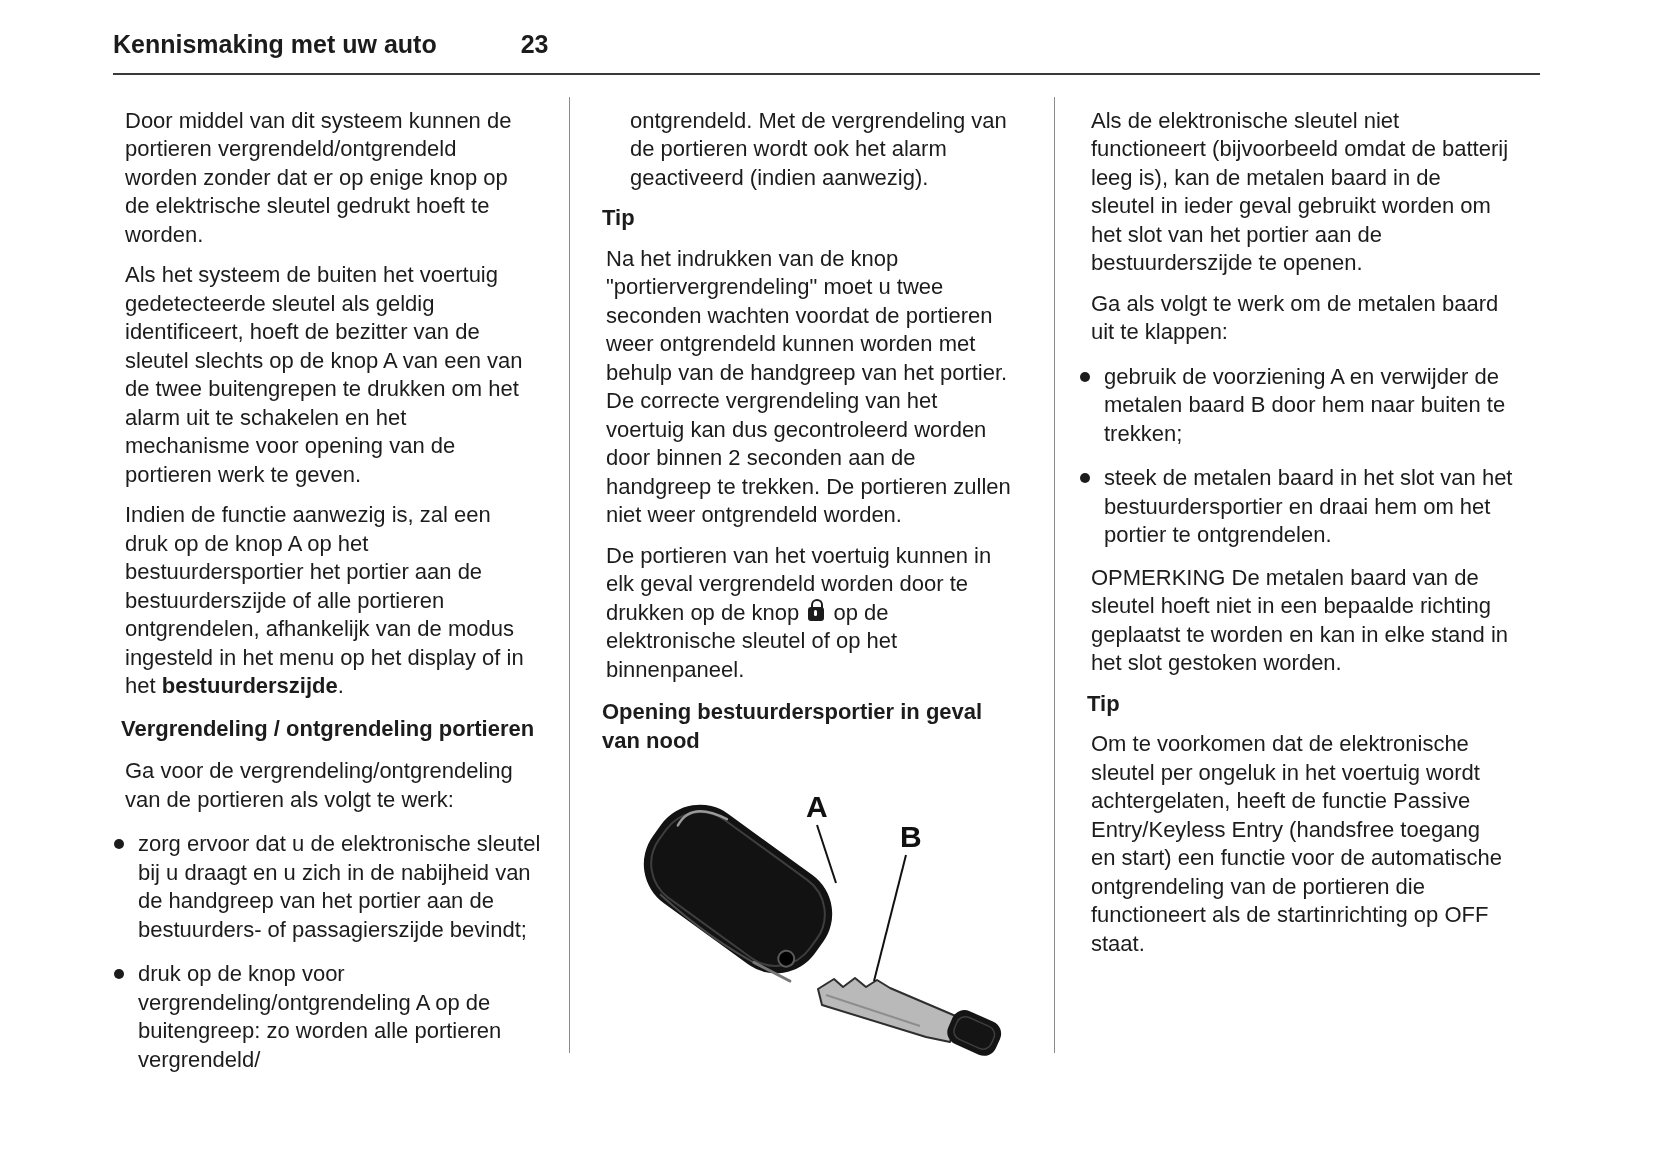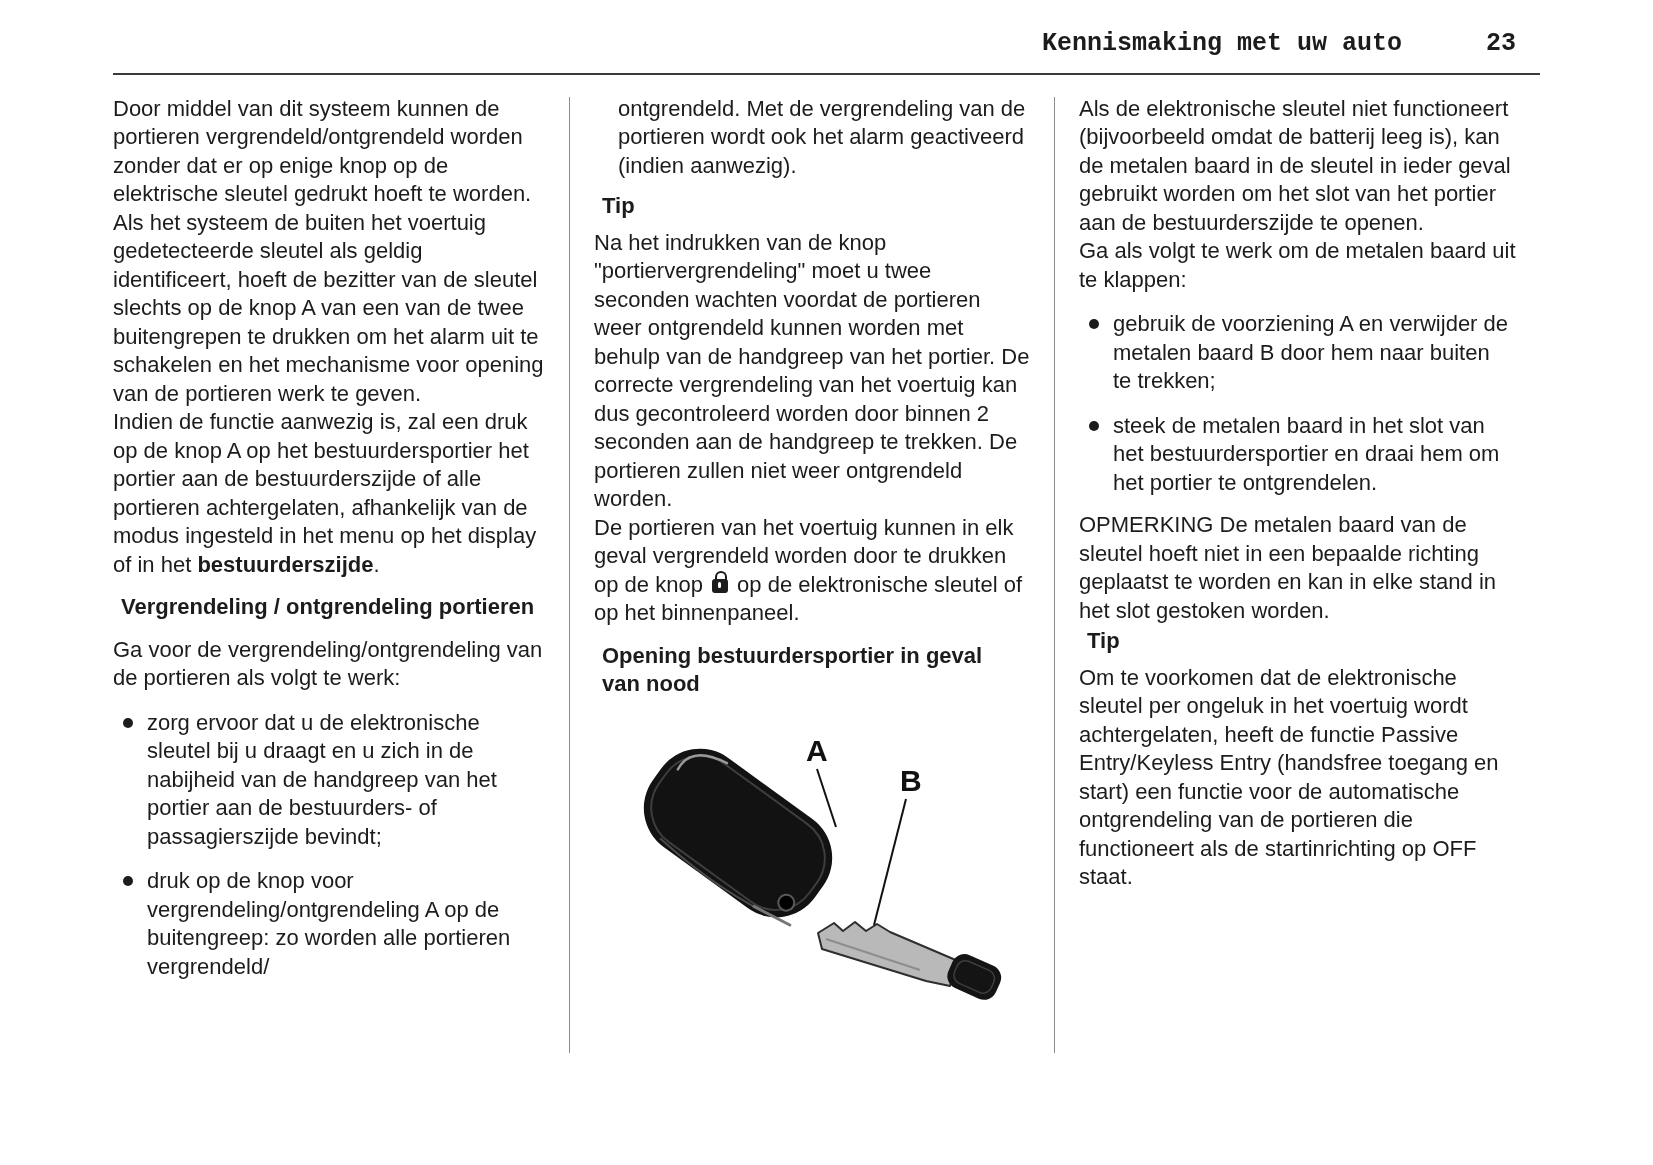--- a/index.html
+++ b/index.html
@@ -5,41 +5,41 @@
   *{box-sizing:border-box}
   html,body{margin:0;padding:0}
   body{
     width:1653px;height:1165px;overflow:hidden;
     background:#ffffff;color:#1c1c1c;
     font-family:"Liberation Sans","DejaVu Sans",sans-serif;
     font-size:22px;line-height:28.5px;
   }
   .page{width:1653px;height:1165px;padding:30px 113px 0;position:relative}
   .page-header{
-    display:flex;justify-content:flex-end;align-items:baseline;
-    border-bottom:2px solid #3a3a3a;padding:0 24px 14px 0;font-family:Liberation Mono, monospace;
+    display:flex;justify-content:flex-start;align-items:baseline;
+    border-bottom:2px solid #3a3a3a;padding:0 24px 14px 0;
   }
   .chapter-title{font-weight:bold;font-size:25px}
   .page-number{font-weight:bold;font-size:25px;margin-left:84px}
   .columns{
     display:grid;
     grid-template-columns:432px 1px 436px 1px 442px;
     column-gap:24px;
     padding-top:20px;
   }
   .vdiv{width:1px;background:#8a8a8a;height:956px;margin-top:2px}
   .col{min-width:0}
-  p{margin:0}
+  p{margin:12px}
   .b{font-weight:bold}
   .h{font-weight:bold;font-size:inherit;line-height:inherit;margin:8px}
   .mt2{margin-top:2px}
   .mt12{margin-top:12px}
   .mt14{margin-top:14px}
   .indent{padding-left:24px}
-  ul.bullets{list-style:none;margin:9px;padding:0}
+  ul.bullets{list-style:none;margin:0;padding:0}
   .bullets li{position:relative;padding-left:25px;margin-top:16px}
   .bullets li::before{
     content:"";position:absolute;left:1px;top:9px;
     width:10px;height:10px;border-radius:50%;background:#1c1c1c;
   }
   
   .lock-icon{
     display:inline-block;position:relative;width:16px;height:14px;
     background:#1c1c1c;border-radius:3px;margin:0 3px;vertical-align:-1px;
   }
@@ -62,21 +62,21 @@
   <header class="page-header">
     <span class="chapter-title">Kennismaking met uw auto</span>
     <span class="page-number">23</span>
   </header>
 
   <div class="columns">
 
     <section class="col">
       <p>Door middel van dit systeem kunnen de portieren vergrendeld/ontgrendeld worden zonder dat er op enige knop op de elektrische sleutel gedrukt hoeft te worden.</p>
       <p>Als het systeem de buiten het voertuig gedetecteerde sleutel als geldig identificeert, hoeft de bezitter van de sleutel slechts op de knop A van een van de twee buitengrepen te drukken om het alarm uit te schakelen en het mechanisme voor opening van de portieren werk te geven.</p>
-      <p><span>Indien de functie aanwezig is, zal een druk op de knop A op het bestuurdersportier het portier aan de bestuurderszijde of alle portieren achtergelaten, afhankelijk van de modus ingesteld in het menu op het display of in het </span><span class="b">bestuurderszijde</span><span>.</span></p>
+      <p><span>Indien de functie aanwezig is, zal een druk op de knop A op het bestuurdersportier het portier aan de bestuurderszijde of alle portieren ontgrendelen, afhankelijk van de modus ingesteld in het menu op het display of in het </span><span class="b">bestuurderszijde</span><span>.</span></p>
       <h2 class="h mt14">Vergrendeling / ontgrendeling portieren</h2>
       <p class="mt14">Ga voor de vergrendeling/ontgrendeling van de portieren als volgt te werk:</p>
       <ul class="bullets">
         <li>zorg ervoor dat u de elektronische sleutel bij u draagt en u zich in de nabijheid van de handgreep van het portier aan de bestuurders- of passagierszijde bevindt;</li>
         <li>druk op de knop voor vergrendeling/ontgrendeling A op de buitengreep: zo worden alle portieren vergrendeld/</li>
       </ul>
     </section>
 
     <div class="vdiv"></div>
 

